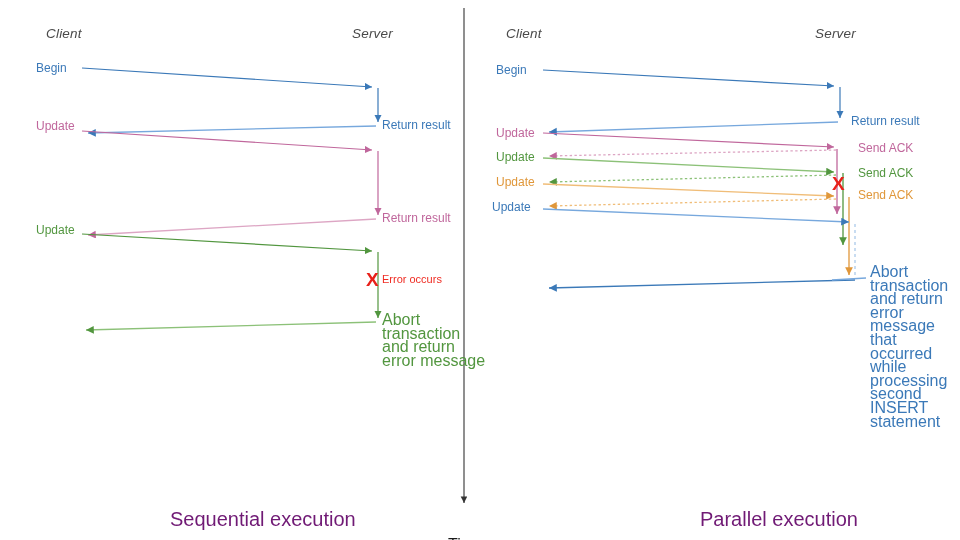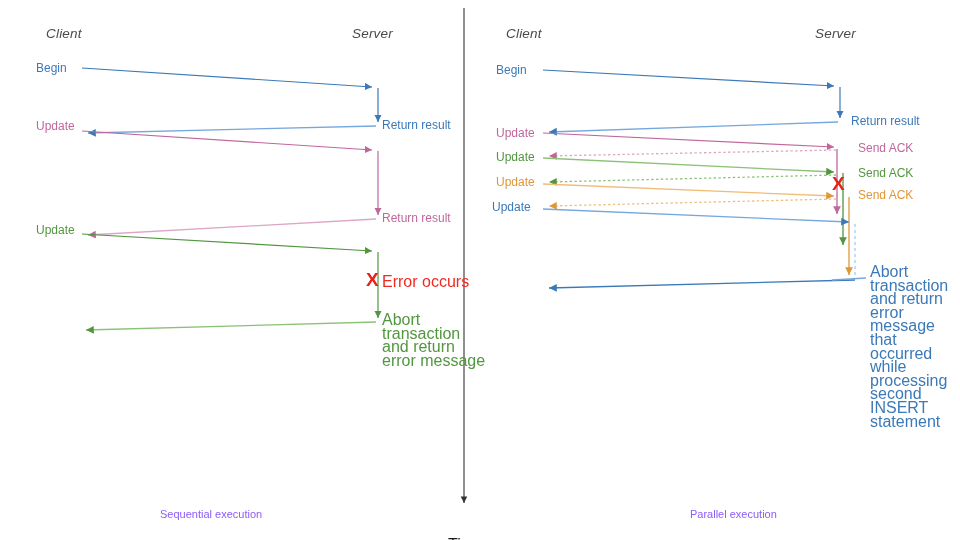--- a/index.html
+++ b/index.html
@@ -39,36 +39,37 @@
     font-style: italic;
     font-size: 13.5px;
     color: #4a4a4a;
     letter-spacing: 0.2px;
   }
   .msg-label {
     font-size: 12px;
     text-align: center;
   }
   .caption {
-    font-size: 11px;
-    color: #8b5cf6;
+    font-size: 20px;
+    color: #701a75;
+    margin-left: 10px;
   }
   .time-label {
     font-size: 16px;
     color: #1a1a1a;
     margin-top: 25px;
   }
   .err-x {
     font-size: 19px;
     font-weight: bold;
     color: #e8201a;
     line-height: 1;
   }
   .err-text {
-    font-size: 16px;
+    font-size: 11px;
     color: #ef2b22;
     text-align: center;
   }
   .block-label {
     font-size: 16px;
     line-height: 13.6px;
     white-space: pre-line;
   }
 </style>
 </head>

